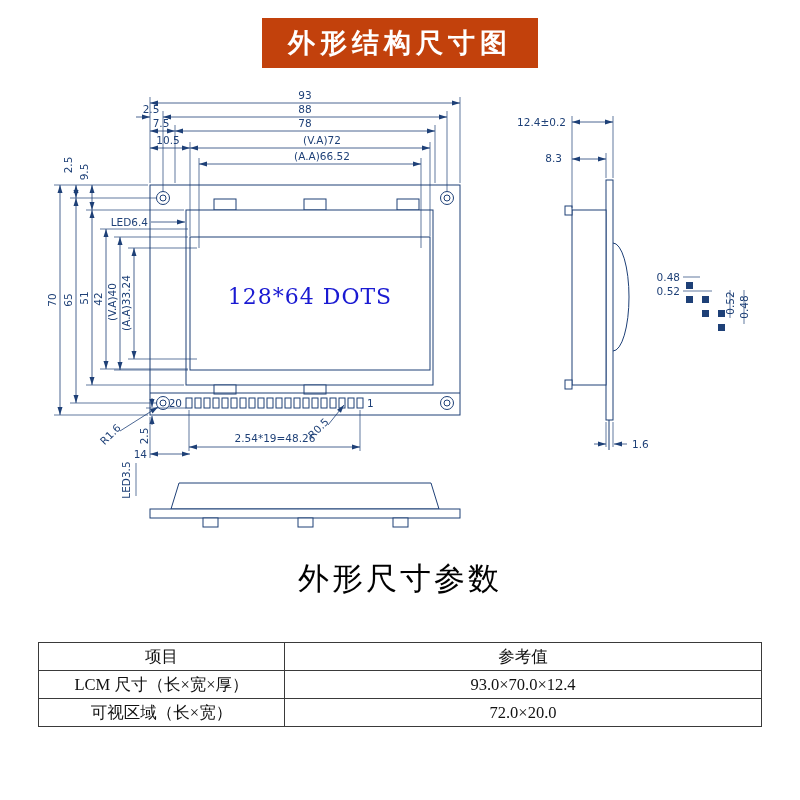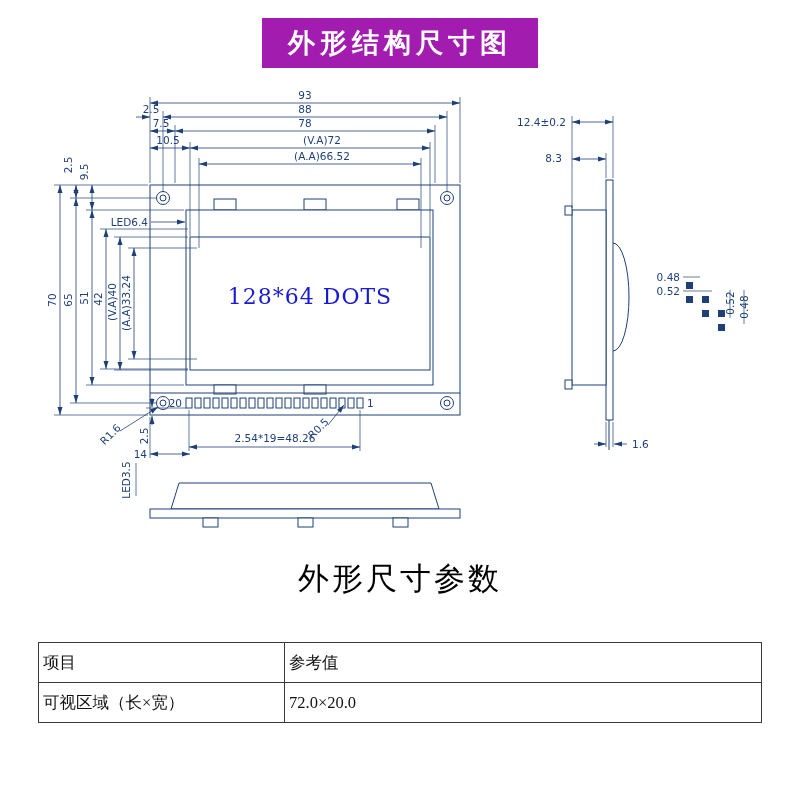--- a/index.html
+++ b/index.html
@@ -1,34 +1,34 @@
 <!DOCTYPE html>
 <html><head>
 <meta charset="utf-8">
 <style>
   html,body{margin:0;padding:0;background:#fff;}
   #page{position:relative;width:800px;height:800px;background:#fff;overflow:hidden;
         font-family:"Liberation Sans",sans-serif;}
   .banner{position:absolute;top:18px;left:50%;transform:translateX(-50%);
-          background:#a21caf;color:#fff;font-size:27px;font-weight:bold;
+          background:#c2410c;color:#fff;font-size:27px;font-weight:bold;
           letter-spacing:5px;padding:7px 26px;white-space:nowrap;}
   #drawing{position:absolute;top:0;left:0;}
   .s{stroke:#1e4077;stroke-width:1;fill:none;}
   .sf{stroke:#1e4077;stroke-width:1;fill:#ffffff;}
   .ext{stroke:#1e4077;stroke-width:0.7;fill:none;}
   .dl{stroke:#1e4077;stroke-width:0.8;fill:none;marker-start:url(#as);marker-end:url(#ae);}
   .dle{stroke:#1e4077;stroke-width:0.8;fill:none;marker-end:url(#ae);}
   .t{font:10.5px "DejaVu Sans",sans-serif;fill:#1e4077;}
   .px{fill:#1e4077;stroke:none;}
   .disp{font:22px "DejaVu Serif",serif;fill:#1a1ad2;letter-spacing:1px;}
   .section-title{position:absolute;top:558px;left:0;width:100%;text-align:center;
           color:#000;font-size:31px;font-weight:normal;letter-spacing:3px;}
   table.spec{position:absolute;top:642px;left:38px;width:724px;border-collapse:collapse;
           font-family:"Liberation Serif",serif;font-size:16.5px;color:#111;}
-  table.spec td{border:1px solid #3a3a3a;height:25px;padding:7px 4px;}
+  table.spec td{border:1px solid #3a3a3a;height:25px;text-align:center;padding:1px 4px;}
   td.c1{width:237px;}
 </style>
 </head>
 <body>
 
 <div id="page">
 
   <div class="banner">外形结构尺寸图</div>
 
   <svg id="drawing" width="800" height="545" viewBox="0 0 800 545" xmlns="http://www.w3.org/2000/svg">
@@ -221,19 +221,23 @@
 
   <div class="section-title">外形尺寸参数</div>
 
   <table class="spec">
     <tbody>
         <tr>
       <td class="c1">项目</td>
       <td>参考值</td>
     </tr>
     <tr>
+      <td class="c1">LCM 尺寸（长×宽×厚）</td>
+      <td>93.0×70.0×12.4</td>
+    </tr>
+    <tr>
       <td class="c1">可视区域（长×宽）</td>
       <td>72.0×20.0</td>
     </tr>
   </tbody>
     </table>
 
 </div>
 
 </body></html>

